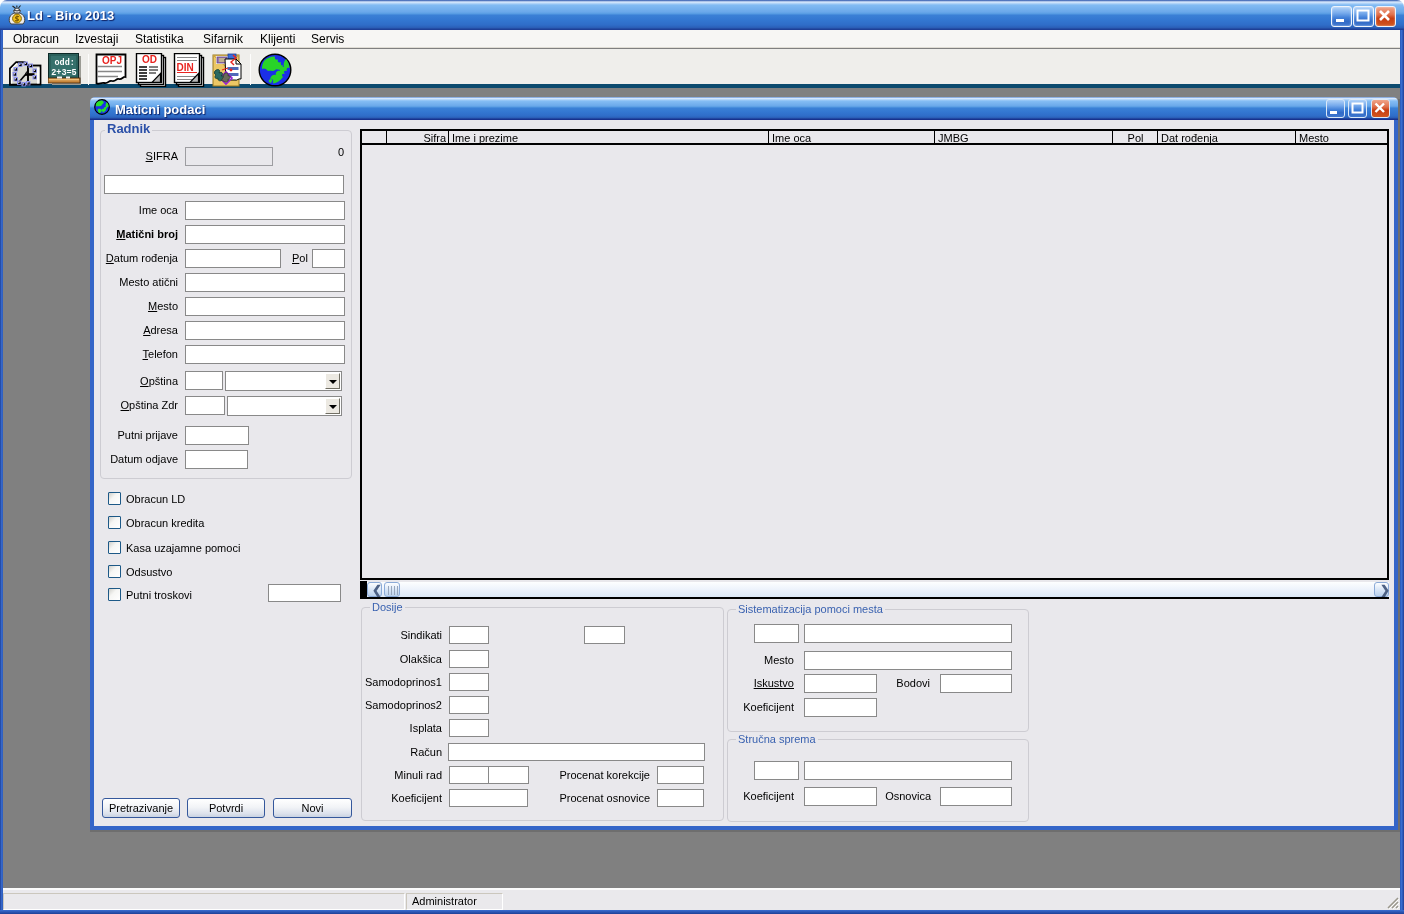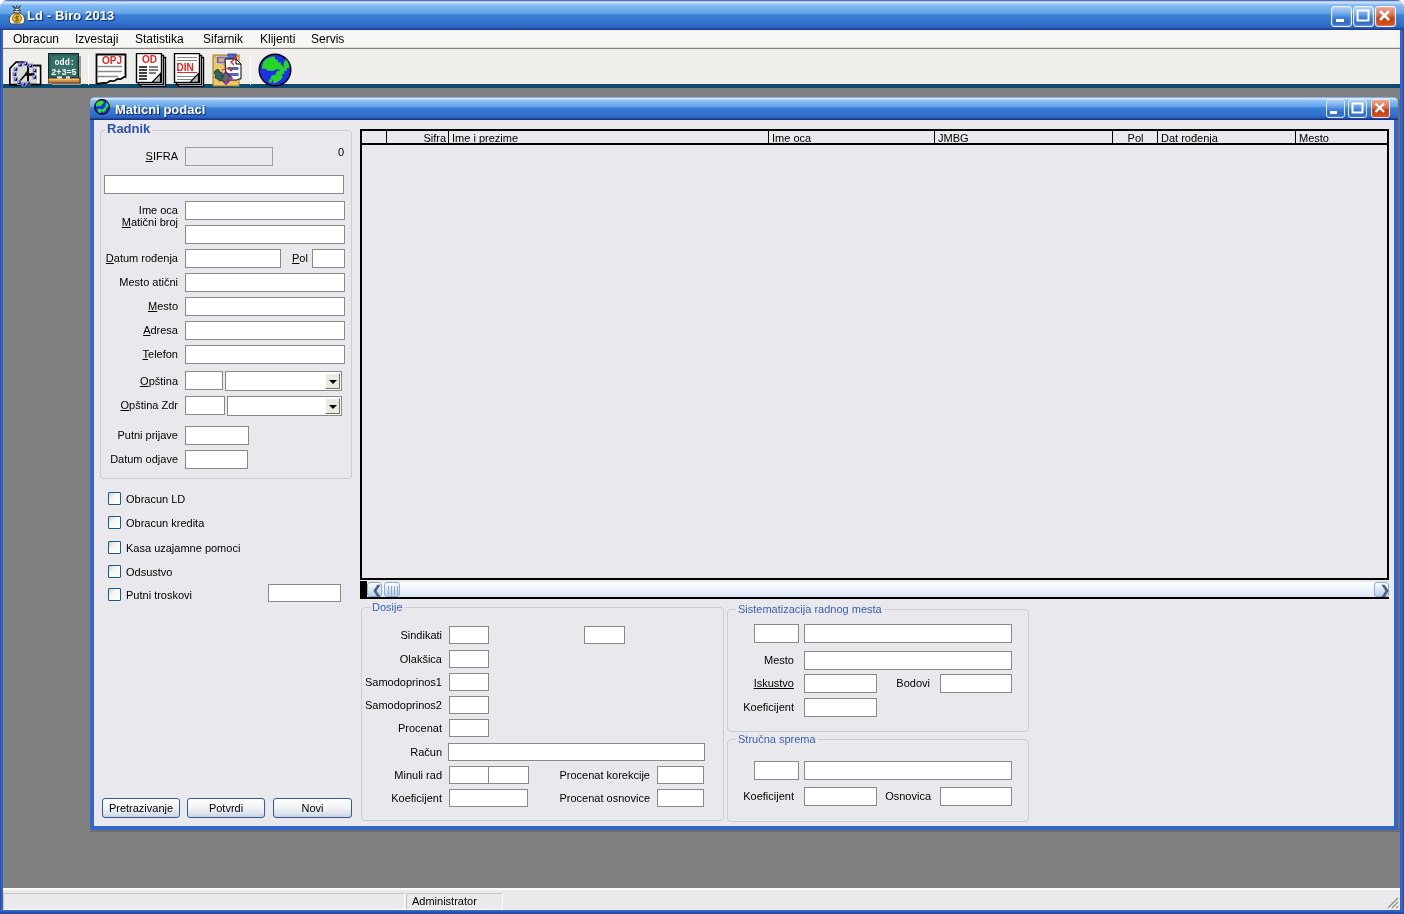--- a/index.html
+++ b/index.html
@@ -283,21 +283,21 @@
 
       <div class="lbl r" style="left:20px; top:30px; width:64px;"><u>S</u>IFRA</div>
       <div class="inp dis" style="left:91px; top:27px; width:88px;"></div>
       <div class="lbl" style="left:244px; top:26px;">0</div>
 
       <div class="inp" style="left:10px; top:55px; width:240px;"></div>
 
       <div class="lbl r" style="left:20px; top:84px; width:64px;">Ime oca</div>
       <div class="inp" style="left:91px; top:81px; width:160px;"></div>
 
-      <div class="lbl r" style="left:10px; top:96px; width:74px;"><u>M</u>atični broj</div>
+      <div class="lbl r" style="left:10px; top:108px; width:74px;font-weight:bold;"><u>M</u>atični broj</div>
       <div class="inp" style="left:91px; top:105px; width:160px;"></div>
 
       <div class="lbl r" style="left:10px; top:132px; width:74px;"><u>D</u>atum rođenja</div>
       <div class="inp" style="left:91px; top:129px; width:96px;"></div>
       <div class="lbl" style="left:198px; top:132px;"><u>P</u>ol</div>
       <div class="inp" style="left:218px; top:129px; width:33px;"></div>
 
       <div class="lbl r" style="left:10px; top:156px; width:74px;">Mesto atični</div>
       <div class="inp" style="left:91px; top:153px; width:160px;"></div>
 
@@ -386,36 +386,36 @@
       <div class="gl" style="left:276px; top:481px;text-align:right;">Dosije</div>
       <div class="lbl r" style="left:248px; top:509px; width:100px;">Sindikati</div>
       <div class="inp" style="left:355px; top:506px; width:40px; height:18px;"></div>
       <div class="inp" style="left:490px; top:506px; width:41px; height:18px;"></div>
       <div class="lbl r" style="left:248px; top:533px; width:100px;">Olakšica</div>
       <div class="inp" style="left:355px; top:530px; width:40px; height:18px;"></div>
       <div class="lbl r" style="left:248px; top:556px; width:100px;">Samodoprinos1</div>
       <div class="inp" style="left:355px; top:553px; width:40px; height:18px;"></div>
       <div class="lbl r" style="left:248px; top:579px; width:100px;">Samodoprinos2</div>
       <div class="inp" style="left:355px; top:576px; width:40px; height:18px;"></div>
-      <div class="lbl r" style="left:248px; top:602px; width:100px;">Procenat</div>
+      <div class="lbl r" style="left:248px; top:602px; width:100px;">Isplata</div>
       <div class="inp" style="left:355px; top:599px; width:40px; height:18px;"></div>
       <div class="lbl r" style="left:248px; top:626px; width:100px;">Račun</div>
       <div class="inp" style="left:354px; top:623px; width:257px; height:18px;"></div>
       <div class="lbl r" style="left:248px; top:649px; width:100px;">Minuli rad</div>
       <div class="inp" style="left:355px; top:646px; width:40px; height:18px;"></div>
       <div class="inp" style="left:394px; top:646px; width:41px; height:18px;"></div>
       <div class="lbl r" style="left:456px; top:649px; width:100px;">Procenat korekcije</div>
       <div class="inp" style="left:563px; top:646px; width:47px; height:18px;"></div>
       <div class="lbl r" style="left:248px; top:672px; width:100px;">Koeficijent</div>
       <div class="inp" style="left:355px; top:669px; width:79px; height:18px;"></div>
       <div class="lbl r" style="left:456px; top:672px; width:100px;">Procenat osnovice</div>
       <div class="inp" style="left:563px; top:669px; width:47px; height:18px;"></div>
 
       <div class="grp" style="left:633px; top:489px; width:302px; height:123px;"></div>
-      <div class="gl" style="left:642px; top:483px;">Sistematizacija radnog mesta</div>
+      <div class="gl" style="left:642px; top:483px;">Sistematizacija pomoci mesta</div>
       <div class="inp" style="left:660px; top:504px; width:45px;"></div>
       <div class="inp" style="left:710px; top:504px; width:208px;"></div>
       <div class="lbl r" style="left:620px; top:534px; width:80px;">Mesto</div>
       <div class="inp" style="left:710px; top:531px; width:208px;"></div>
       <div class="lbl r" style="left:620px; top:557px; width:80px;text-decoration:underline;">Iskustvo</div>
       <div class="inp" style="left:710px; top:554px; width:73px;"></div>
       <div class="lbl r" style="left:756px; top:557px; width:80px;">Bodovi</div>
       <div class="inp" style="left:846px; top:554px; width:72px;"></div>
       <div class="lbl r" style="left:620px; top:581px; width:80px;">Koeficijent</div>
       <div class="inp" style="left:710px; top:578px; width:73px;"></div>

